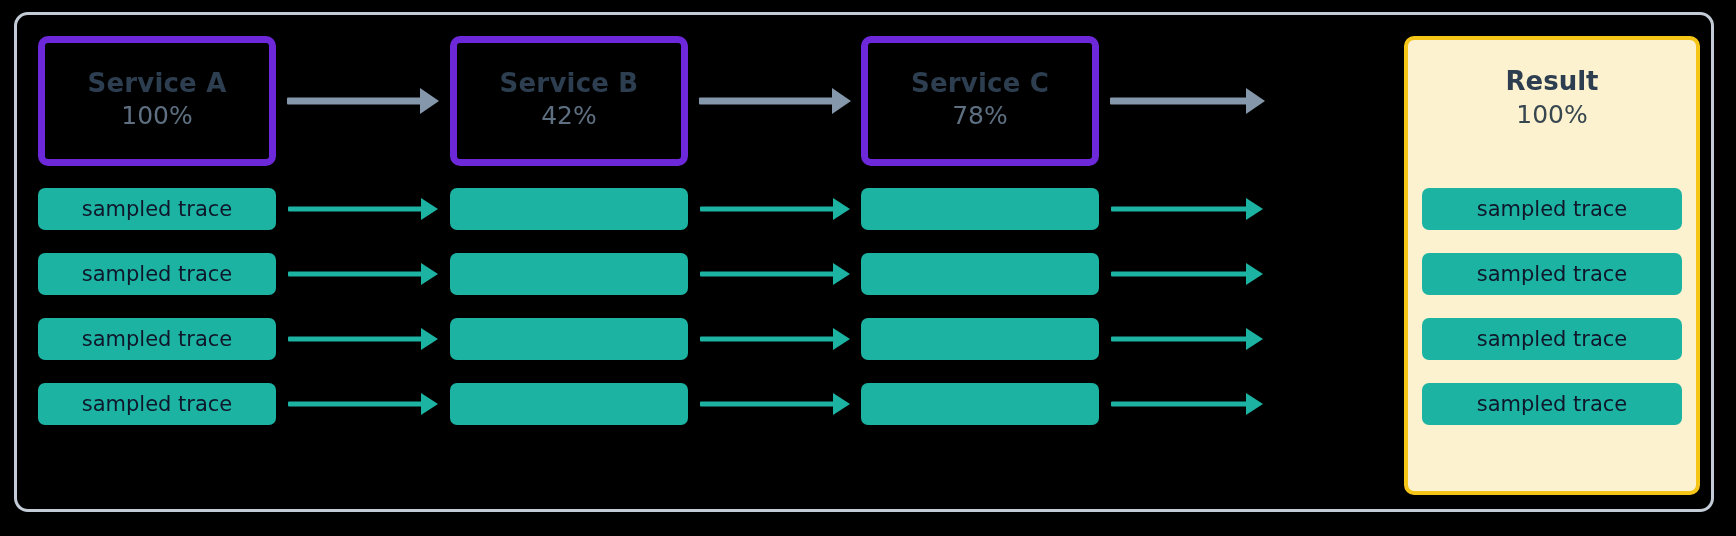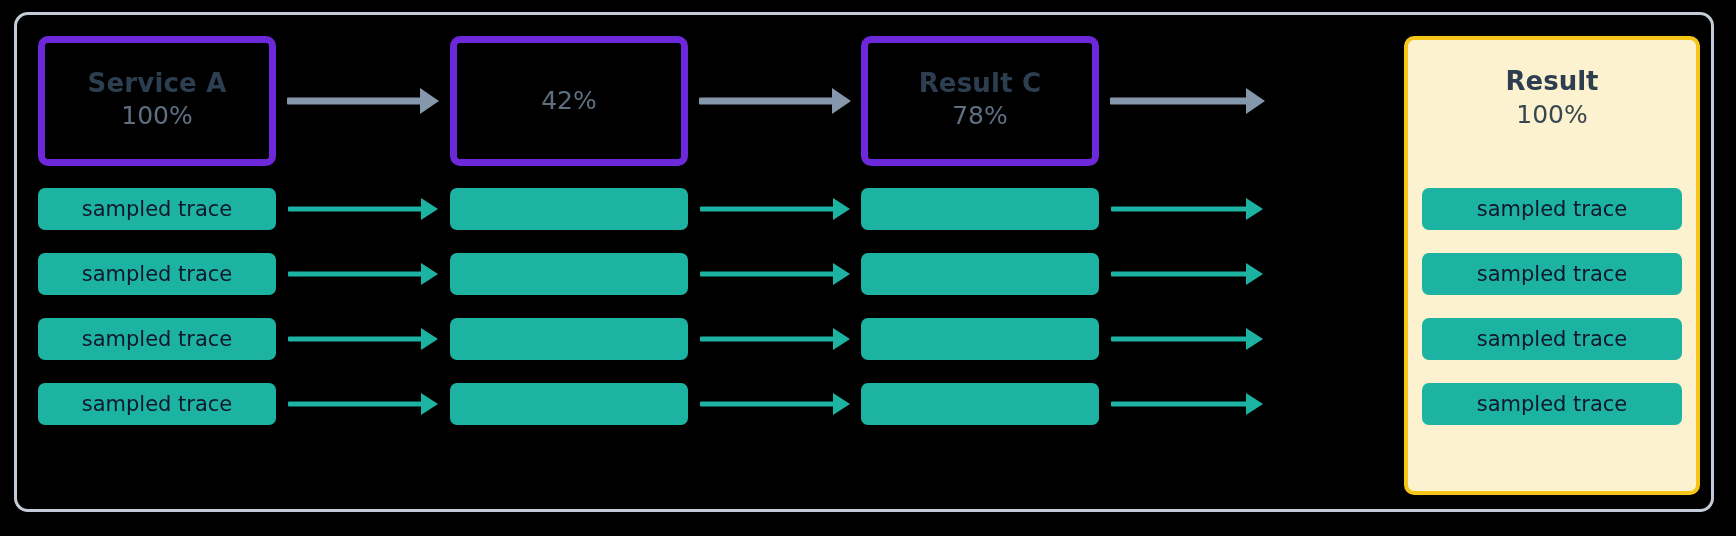--- a/index.html
+++ b/index.html
@@ -139,25 +139,26 @@
 <div id="stage">
 
   <div class="outer-frame"></div>
 
   <div class="service-box" style="left:38px;  width:238px;">
     <div class="service-title">Service A</div>
     <div class="service-pct">100%</div>
   </div>
 
   <div class="service-box" style="left:450px; width:238px;">
+    <div class="service-title">Service B</div>
     <div class="service-pct">42%</div>
   </div>
 
   <div class="service-box" style="left:861px; width:238px;">
-    <div class="service-title">Result C</div>
+    <div class="service-title">Service C</div>
     <div class="service-pct">78%</div>
   </div>
 
   <div class="result-panel">
     <div class="result-head">
       <div class="result-title">Result</div>
       <div class="result-pct">100%</div>
     </div>
   </div>
 

